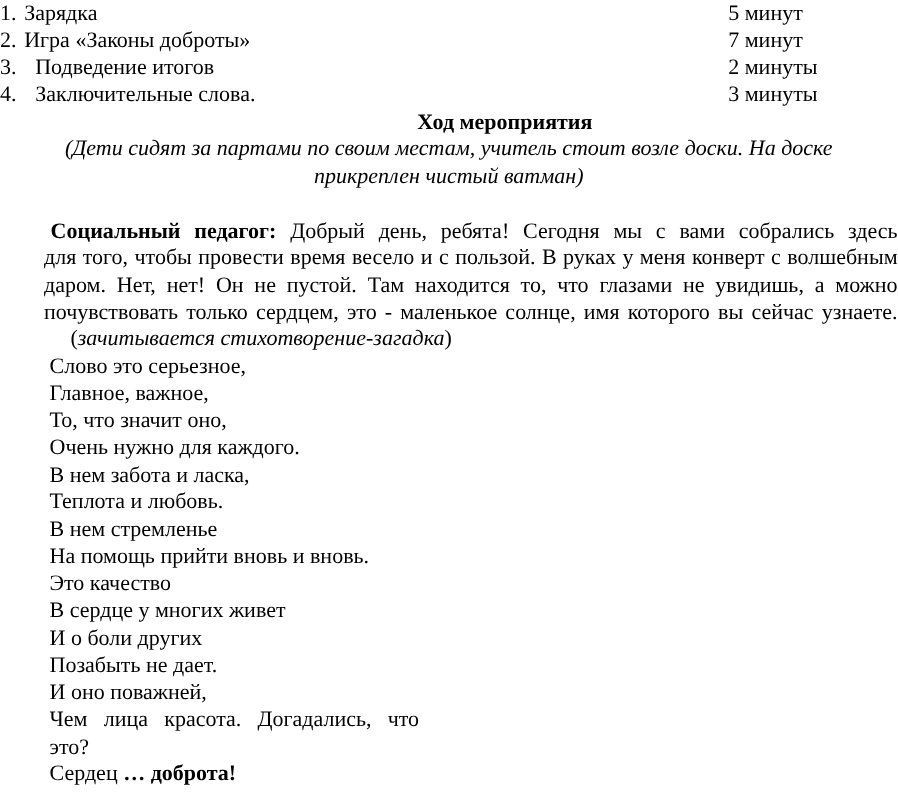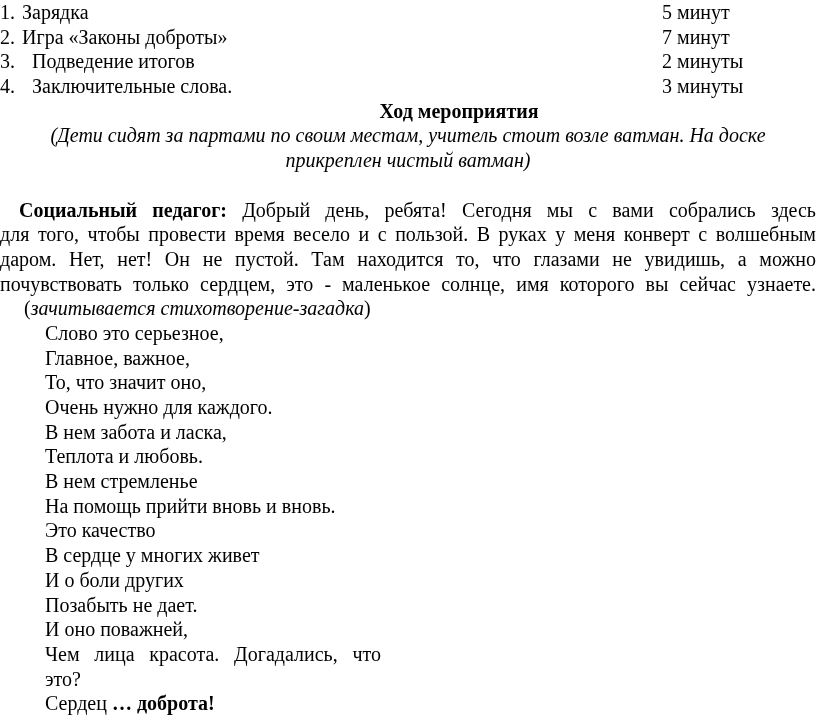--- a/index.html
+++ b/index.html
@@ -51,22 +51,23 @@
     white-space: nowrap;
   }
   .blank-line { height: 24.7px; }
   
   .para-line {
     height: 24.7px;
     text-align: justify;
     text-align-last: justify;
     white-space: nowrap;
     overflow: hidden;
+    padding-left: 40px;
   }
-  .para-line.first { padding-left: 19px; }
+  .para-line.first { padding-left: 46px; }
   .para-line.plain {
     text-align: left;
     text-align-last: left;
     margin-left: 24px;
   }
   .bold { font-weight: bold; }
   .italic { font-style: italic; }
   
   .poem-line {
     margin-left: 45px;
@@ -100,21 +101,21 @@
       <span class="toc-time">2 минуты</span>
     </div>
     <div class="toc-row wide">
       <span class="toc-num">4.</span><span>Заключительные слова.</span>
       <span class="toc-time">3 минуты</span>
     </div>
   </div>
 
   <div class="title">Ход мероприятия</div>
 
-  <div class="stage">(Дети сидят за партами по своим местам, учитель стоит возле ватман. На доске</div>
+  <div class="stage">(Дети сидят за партами по своим местам, учитель стоит возле доски. На доске</div>
   <div class="stage">прикреплен чистый ватман)</div>
 
   <div class="blank-line"></div>
 
   <div>
     <div class="para-line first"><span class="bold">Социальный педагог:</span><span> Добрый день, ребята! Сегодня мы с вами собрались здесь</span></div>
     <div class="para-line">для того, чтобы провести время весело и с пользой. В руках у меня конверт с волшебным</div>
     <div class="para-line">даром. Нет, нет! Он не пустой. Там находится то, что глазами не увидишь, а можно</div>
     <div class="para-line">почувствовать только сердцем, это - маленькое солнце, имя которого вы сейчас узнаете.</div>
     <div class="para-line plain"><span>(</span><span class="italic">зачитывается стихотворение-загадка</span><span>)</span></div>

